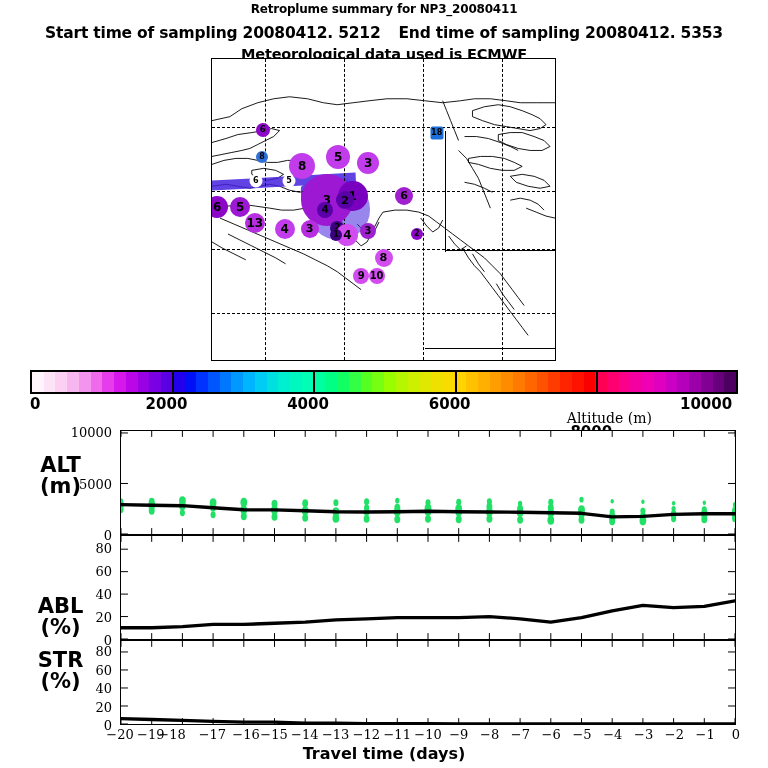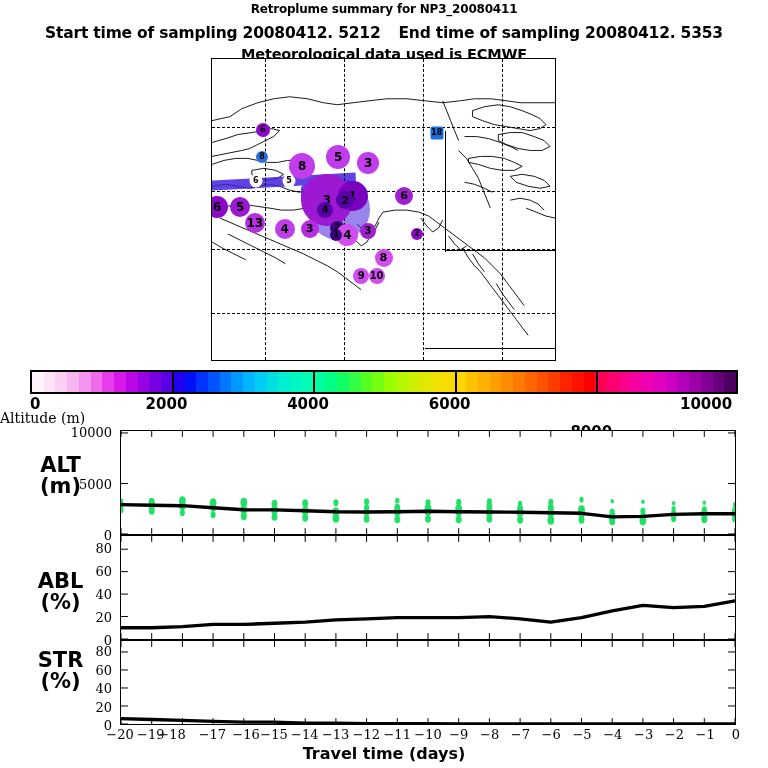--- a/index.html
+++ b/index.html
@@ -28,35 +28,35 @@
   .marker.sq{border-radius:2px;}
   .plume{position:absolute;background:#4422dd;opacity:.85;}
 
   
   #cbar-wrap{left:30px;top:370px;width:708px;height:24px;
              border:2px solid #000;box-sizing:border-box;display:flex;}
   #cbar-wrap div{flex:1 1 auto;height:100%;}
   .cbar-div{position:absolute;top:370px;width:0;height:24px;border-left:2px solid #000;}
   #cbar-labels{left:0;top:395px;width:768px;height:18px;}
   #cbar-labels span{position:absolute;font-size:15px;font-weight:bold;}
-  #cbar-title{left:0;top:410px;width:652px;text-align:left;
+  #cbar-title{left:0;top:410px;width:652px;text-align:right;
               font-size:14px;font-family:"DejaVu Serif","Liberation Serif",serif;}
 
   
   .ts-panel{left:120px;width:616px;border:1.5px solid #000;
             box-sizing:border-box;background:#fff;}
   #alt-panel{top:430px;height:105px;}
   #abl-panel{top:535px;height:105px;}
   #str-panel{top:640px;height:85px;}
   .ts-inner{position:absolute;inset:0;overflow:hidden;}
   .ts-svg{position:absolute;inset:0;width:100%;height:100%;}
   .row-label{position:absolute;left:8px;width:105px;text-align:center;
              font-size:21px;font-weight:bold;line-height:1.02;}
   #alt-label{top:455px;}
-  #abl-label{top:571px;}
+  #abl-label{top:596px;}
   #str-label{top:650px;}
   .ytick{position:absolute;right:0;font-size:13px;
          font-family:"DejaVu Serif","Liberation Serif",serif;
          transform:translateY(-50%);text-align:right;width:56px;}
   #xaxis{left:0;top:727px;width:768px;height:16px;}
   #xaxis span{position:absolute;font-size:13px;
               font-family:"DejaVu Serif","Liberation Serif",serif;
               transform:translateX(-50%);white-space:nowrap;}
   #xaxis-title{left:0;top:744px;width:768px;text-align:center;
                font-size:16px;font-weight:bold;}

